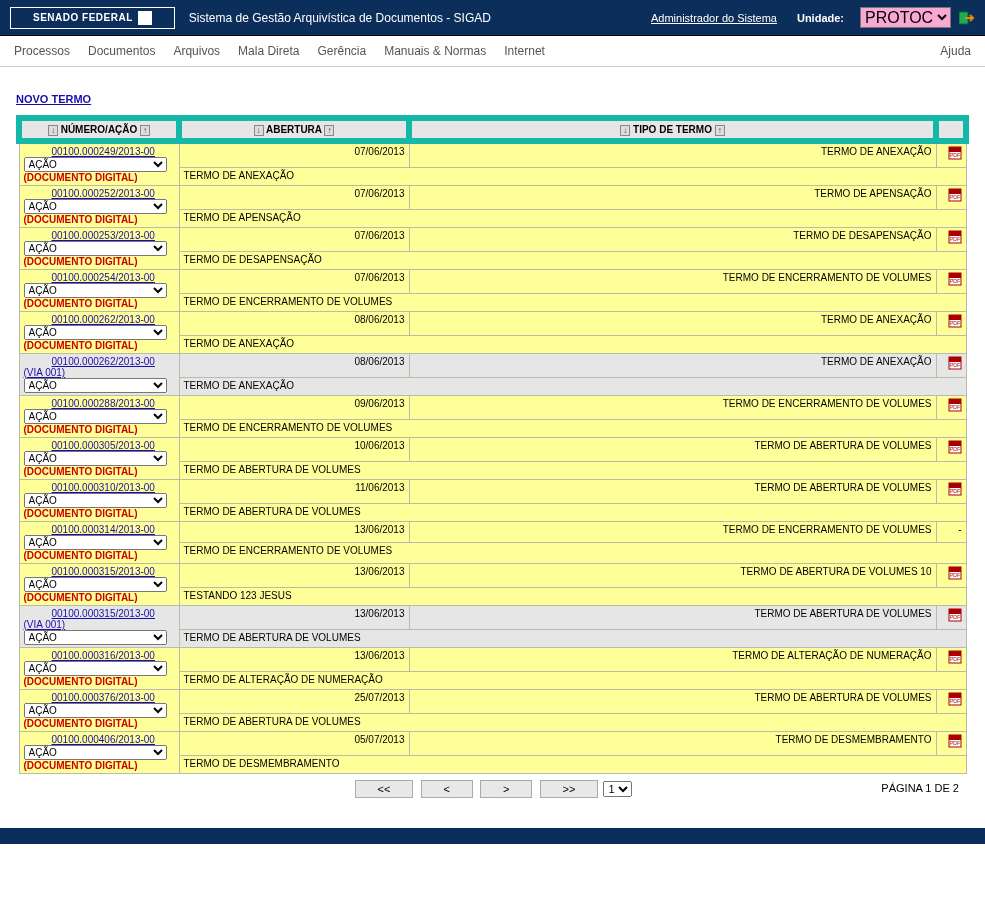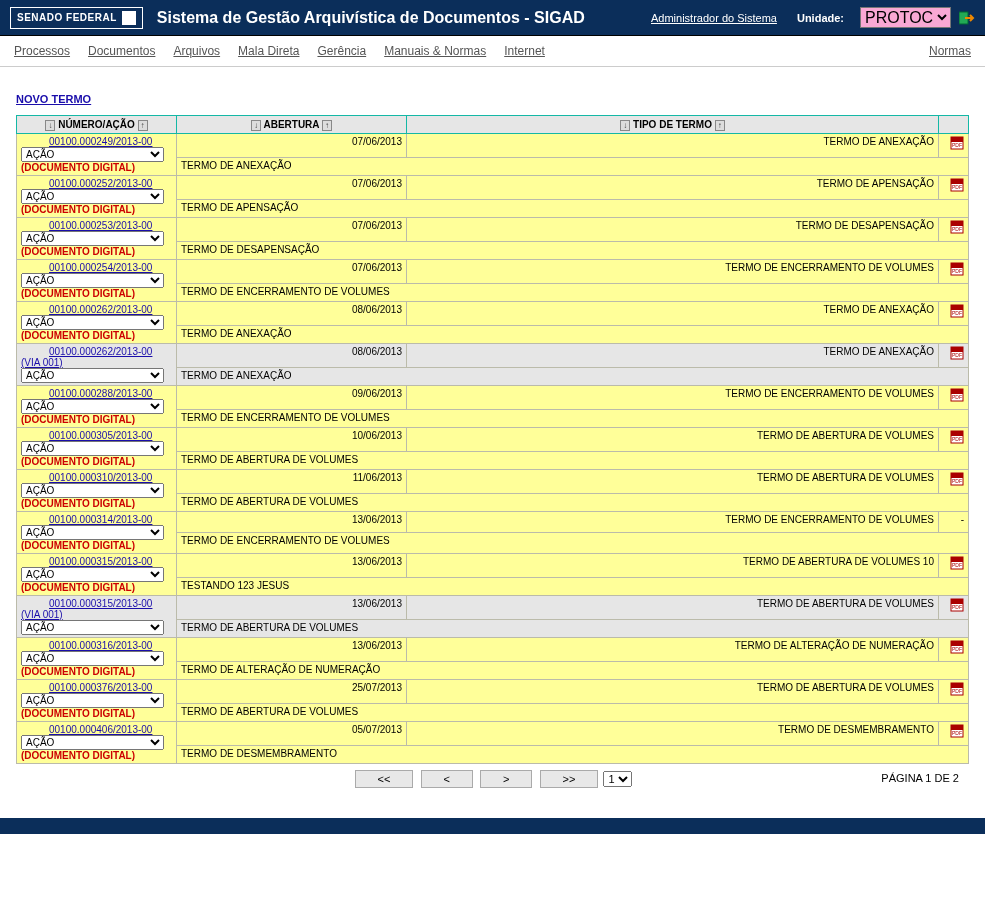--- a/index.html
+++ b/index.html
@@ -1,36 +1,36 @@
 <!DOCTYPE html>
 <html><head>
 <meta charset="utf-8">
 <style>
   * { box-sizing: border-box; margin: 0; padding: 0; }
   body { font-family: Arial, sans-serif; font-size: 11px; background: #fff; width: 985px; }
   .topbar { background: #0b2e5a; color: #fff; height: 36px; display: flex; align-items: center; padding: 0 10px; border-bottom: 1px solid #000; }
-  .logo-box { border: 1px solid #fff; padding: 3px 6px; font-weight: bold; font-size: 10px; letter-spacing: 0.5px; display: inline-flex; align-items: center; gap: 5px; }
+  .logo-box { border: 1px solid #fff; padding: 3px 22px; font-weight: bold; font-size: 10px; letter-spacing: 0.5px; display: inline-flex; align-items: center; gap: 5px; }
   .logo-sq { width: 14px; height: 14px; background: #fff; display: inline-block; }
-  .sys-title { font-weight: bold; margin-left: 14px; font-size: 16px; }
+  .sys-title { font-weight: normal; margin-left: 14px; font-size: 12px; }
   .spacer { flex: 1; }
   .admin-link { color: #fff; text-decoration: underline; margin-right: 20px; margin-left: 48px; }
   .unit-lbl { font-weight: bold; margin-right: 16px; }
   .unit-sel { font-size: 16px; background: #f9a8d4; }
   .exit-icon { width: 16px; height: 14px; display: inline-block; margin-left: 8px; }
-  .menubar { background: #fff; border-bottom: 1px solid #ccc; padding: 8px 14px; display: flex; gap: 18px; color: #555; font-size: 12px; text-decoration: underline; }
+  .menubar { background: #fff; border-bottom: 1px solid #ccc; padding: 8px 14px; display: flex; gap: 18px; color: #555; font-size: 12px; }
   .menubar span { cursor: pointer; }
   .menubar .help { margin-left: auto; }
   .content { padding: 12px 16px 16px 16px; }
   .crumb { font-weight: bold; color: #1a0dab; font-size: 12px; }
   .crumb a { color: #1a0dab; text-decoration: underline; }
   .crumb .sep { color: #000; }
   .crumb .cur { color: #000; }
   .new-link { display: inline-block; margin-top: 14px; margin-bottom: 10px; font-size: 11px; color: #1a0dab; text-decoration: underline; font-weight: bold; }
   table.main { width: 100%; border-collapse: collapse; border: 1px solid #999; table-layout: fixed; }
-  table.main th { background: #e6e6e6; border: 1px solid #14b8a6; font-size: 10px; font-weight: bold; padding: 3px 4px; color: #000; }
+  table.main th { background: #e6e6e6; border: 6px solid #14b8a6; font-size: 10px; font-weight: bold; padding: 3px 4px; color: #000; }
   table.main td { border: 1px solid #bba; font-size: 10px; padding: 2px 4px; vertical-align: top; }
   .sort-ic { font-size: 8px; color: #444; border: 1px solid #888; padding: 0 2px; background: #ddd; }
   tr.y td { background: #ffff99; }
   tr.g td { background: #e6e6e6; }
   .num-link { color: #1a0dab; text-decoration: underline; padding-left: 28px; }
   .acao-sel { font-size: 10px; width: 95%; }
   .doc-dig { color: #cc0000; font-weight: bold; font-size: 10px; }
   .pdf-ic { width: 14px; height: 14px; display: inline-block; }
   .center { text-align: right; }
   .pager { text-align: center; margin-top: 6px; position: relative; }
@@ -67,21 +67,21 @@
 </div>
 
 <div class="menubar">
   <span>Processos</span>
   <span>Documentos</span>
   <span>Arquivos</span>
   <span>Mala Direta</span>
   <span>Gerência</span>
   <span>Manuais &amp; Normas</span>
   <span>Internet</span>
-  <span class="help">Normas</span>
+  <span class="help">Ajuda</span>
 </div>
 
 <div class="content">
 
   <a href="#" class="new-link">NOVO TERMO</a>
 
   <table class="main">
     <colgroup>
         <col class="col-num">
         <col class="col-date">

